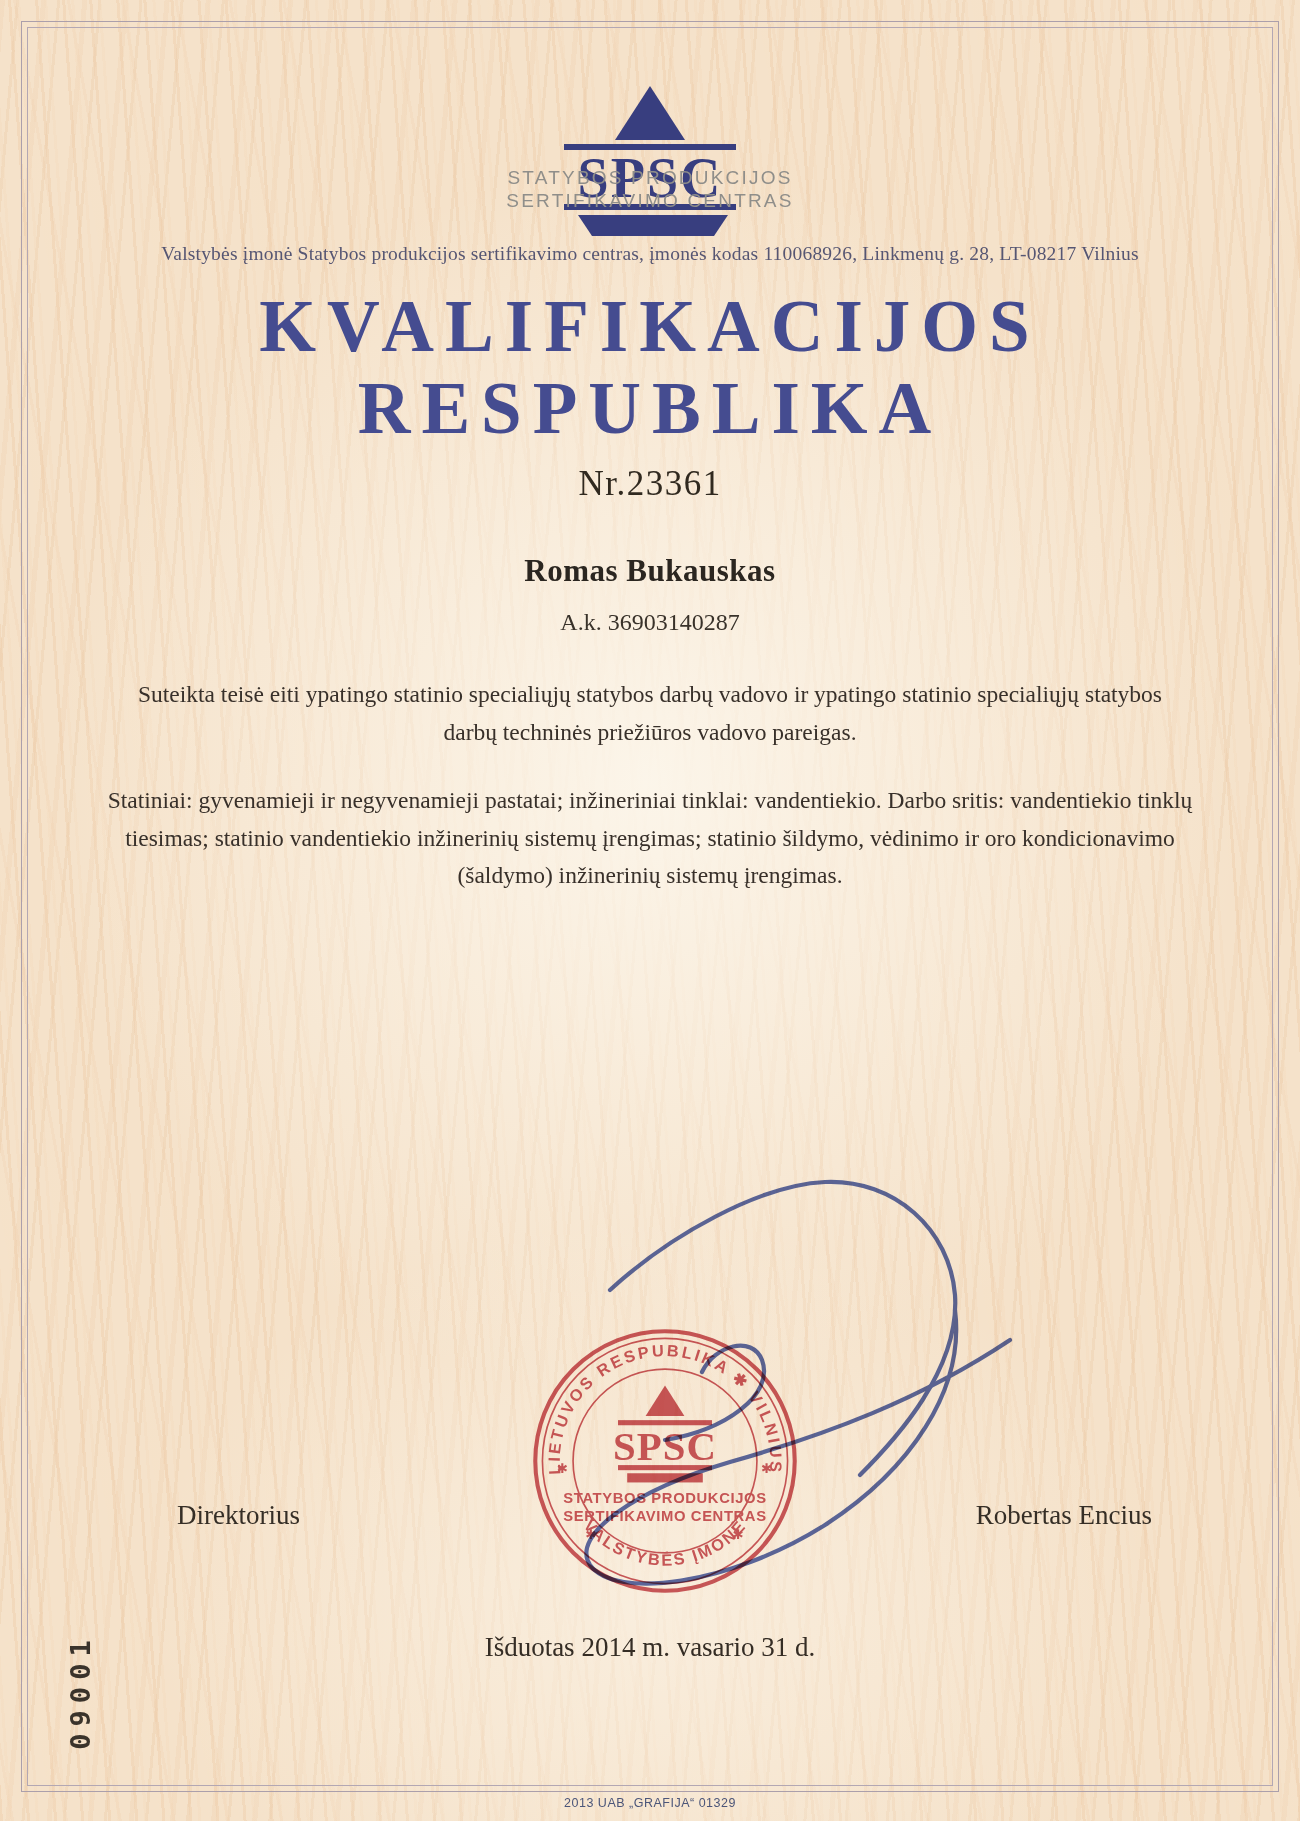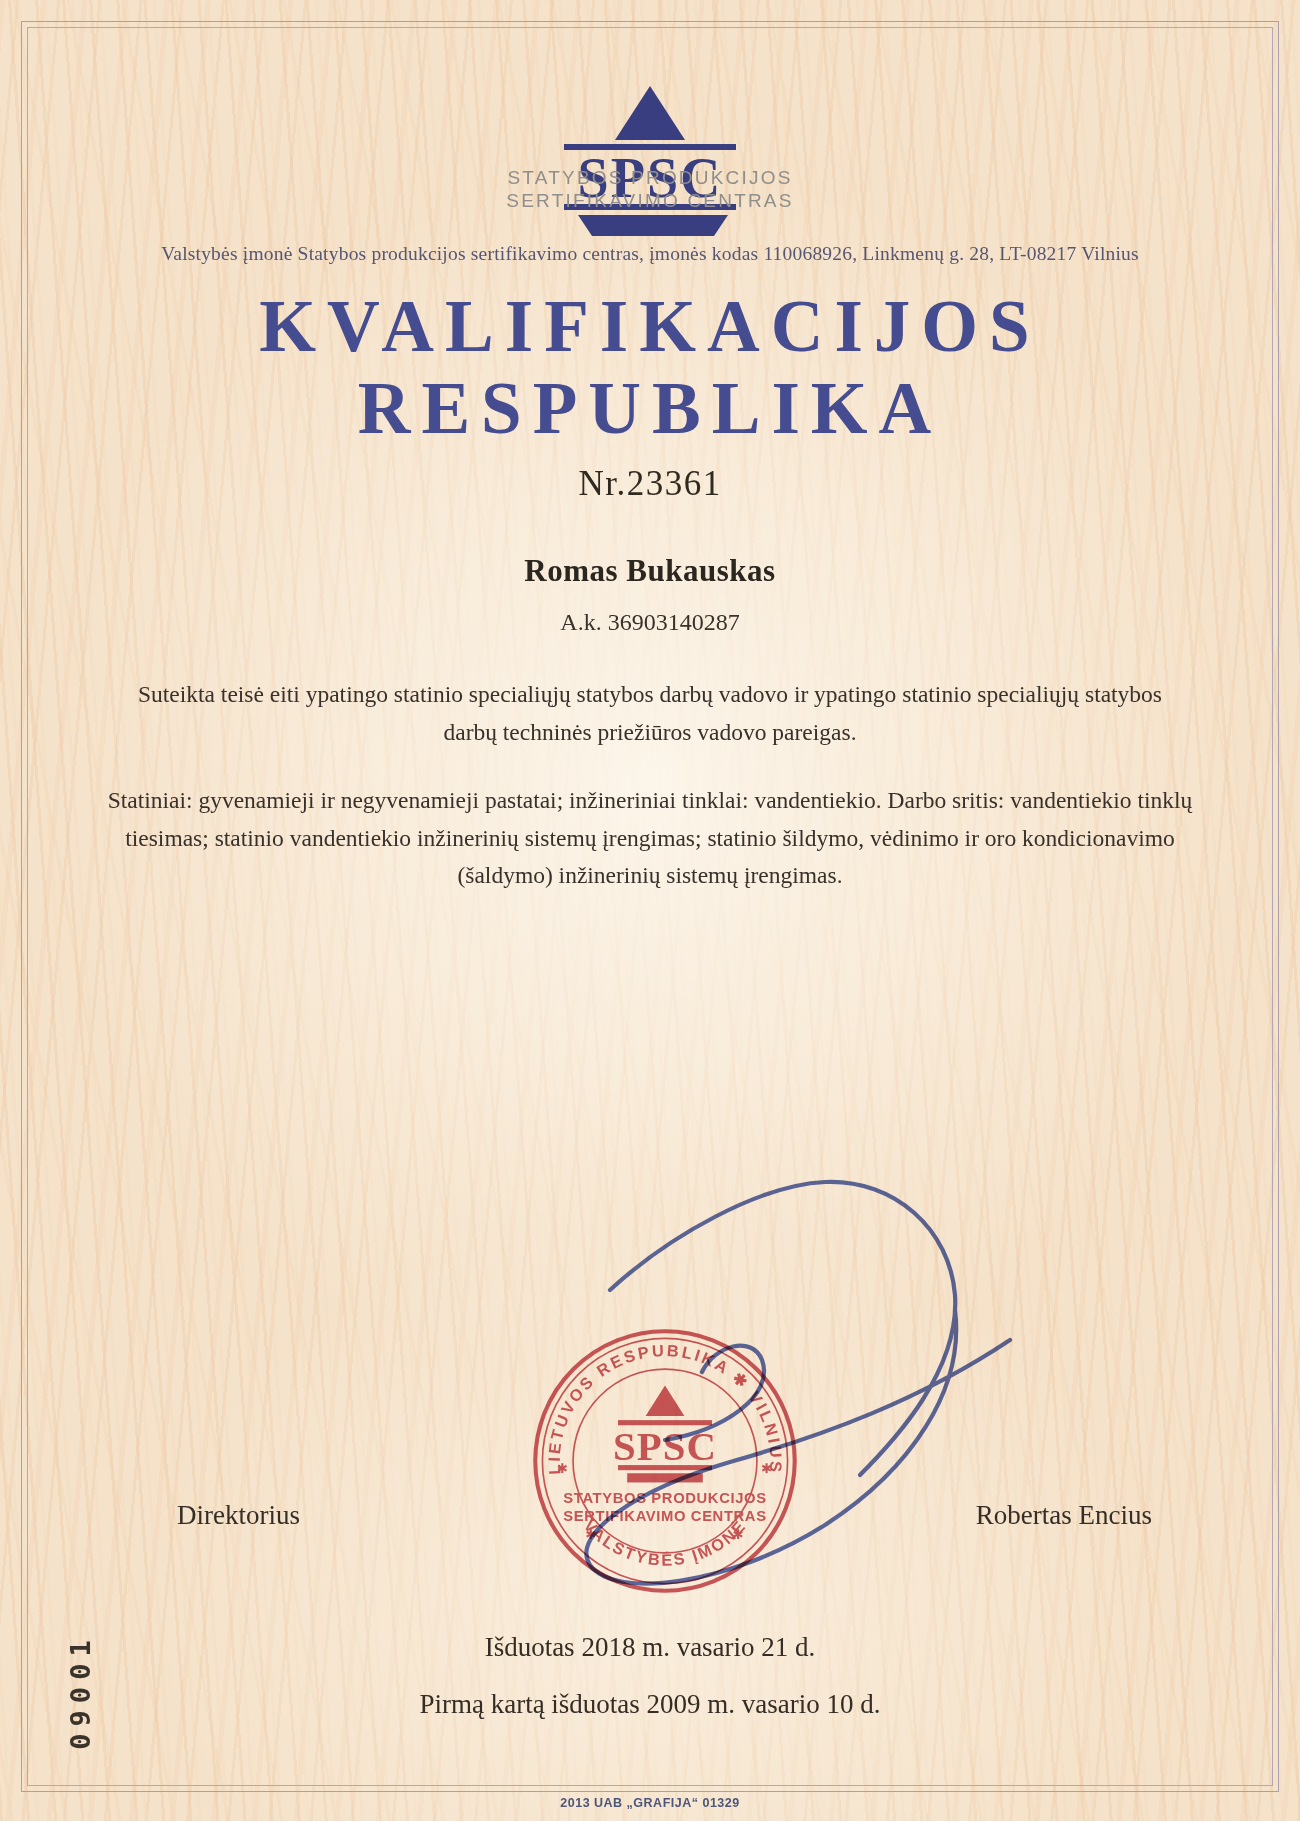--- a/index.html
+++ b/index.html
@@ -64,21 +64,21 @@
 
   .position-label{left:150px;top:1500px;font-size:27px;color:#352e26;margin-left:27px;}
   .signer-name{right:148px;top:1500px;font-size:27px;color:#352e26;}
 
   .issued-line{top:1632px;width:100%;text-align:center;font-size:27px;color:#352d25;}
   .first-issued-line{top:1689px;width:100%;text-align:center;font-size:27px;color:#352d25;}
   .registry-line{top:1747px;width:100%;text-align:center;font-size:21px;color:#352d25;}
   .print-code{
     top:1796px;width:100%;text-align:center;
     font-family:"Liberation Sans", sans-serif;
-    font-size:12.5px;color:#4c5679;letter-spacing:0.5px;font-weight:bold;
+    font-size:12.5px;color:#4c5679;letter-spacing:0.5px;
   }
   .serial-number{
     left:-12px;top:1676px;width:184px;text-align:center;
     font-family:"DejaVu Sans Mono", monospace;
     font-size:27px;font-weight:bold;letter-spacing:7px;color:#3a332b;
     transform:rotate(-90deg);
   }
 </style>
 </head>
 <body>
@@ -157,18 +157,17 @@
         <path d="M 170 150 C 230 95, 320 45, 385 42 C 455 39, 510 90, 515 155 C 520 230, 455 300, 420 335"></path>
         <path d="M 515 170 C 525 250, 470 330, 385 385 C 290 445, 175 460, 150 425 C 130 395, 195 350, 290 322 C 385 295, 480 260, 570 200"></path>
         <path d="M 225 300 C 285 290, 335 255, 322 220 C 312 195, 275 205, 262 232"></path>
       </g>
     </svg>
   </div>
 
   <div class="abs position-label">Direktorius</div>
   <div class="abs signer-name">Robertas Encius</div>
 
-  <div class="abs issued-line">Išduotas 2018 m. vasario 21 d.</div>
-  <div class="abs first-issued-line">Pirmą kartą išduotas 2009 m. vasario 10 d.</div>
+  <div class="abs issued-line">Išduotas 2014 m. vasario 31 d.</div>
   <div class="abs serial-number">09001</div>
   <div class="abs print-code">2013 UAB „GRAFIJA“ 01329</div>
 
 </div>
 
 </body></html>

